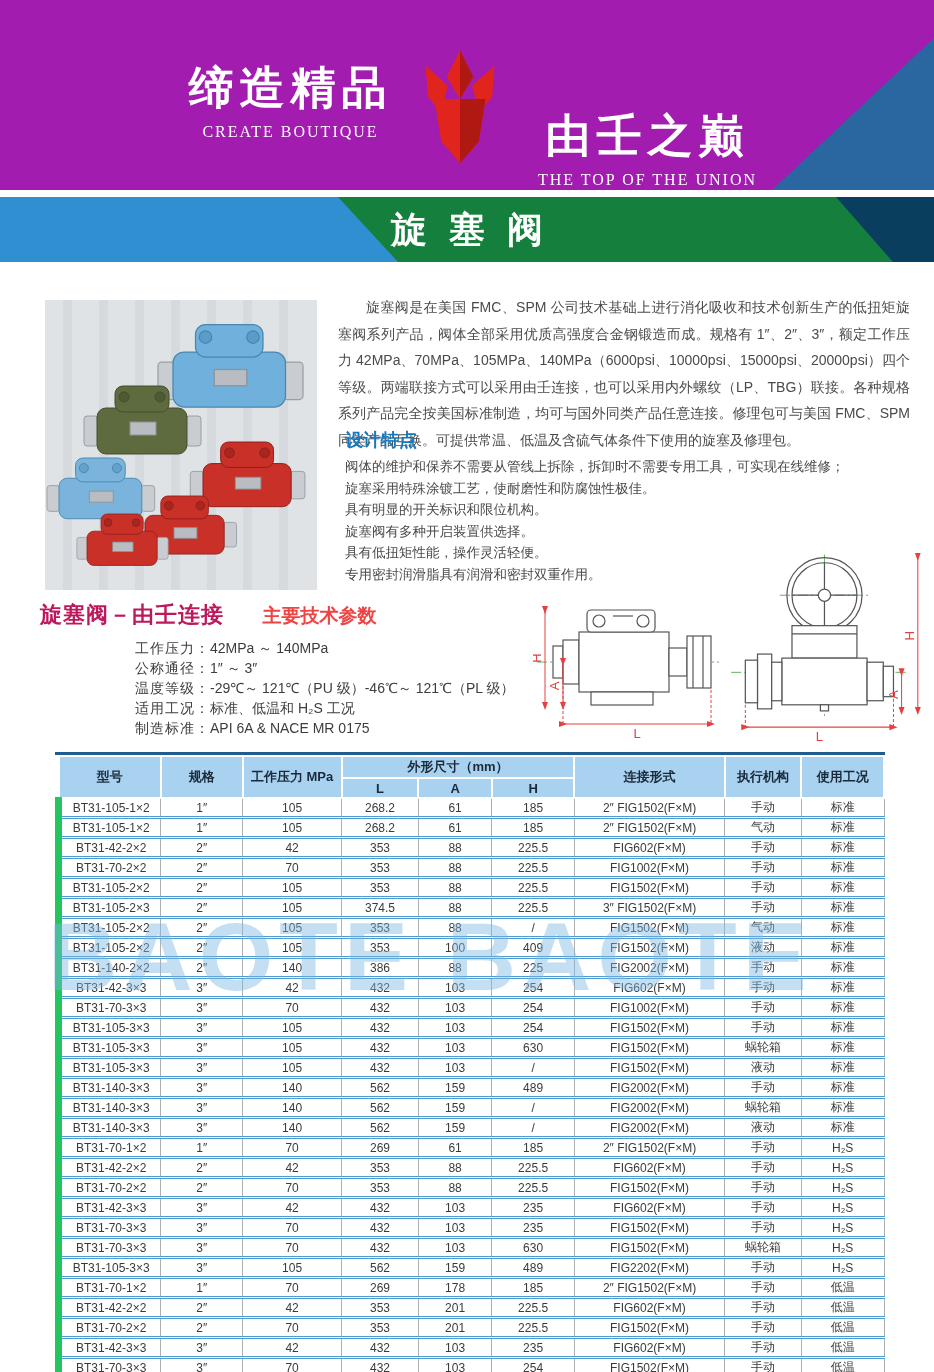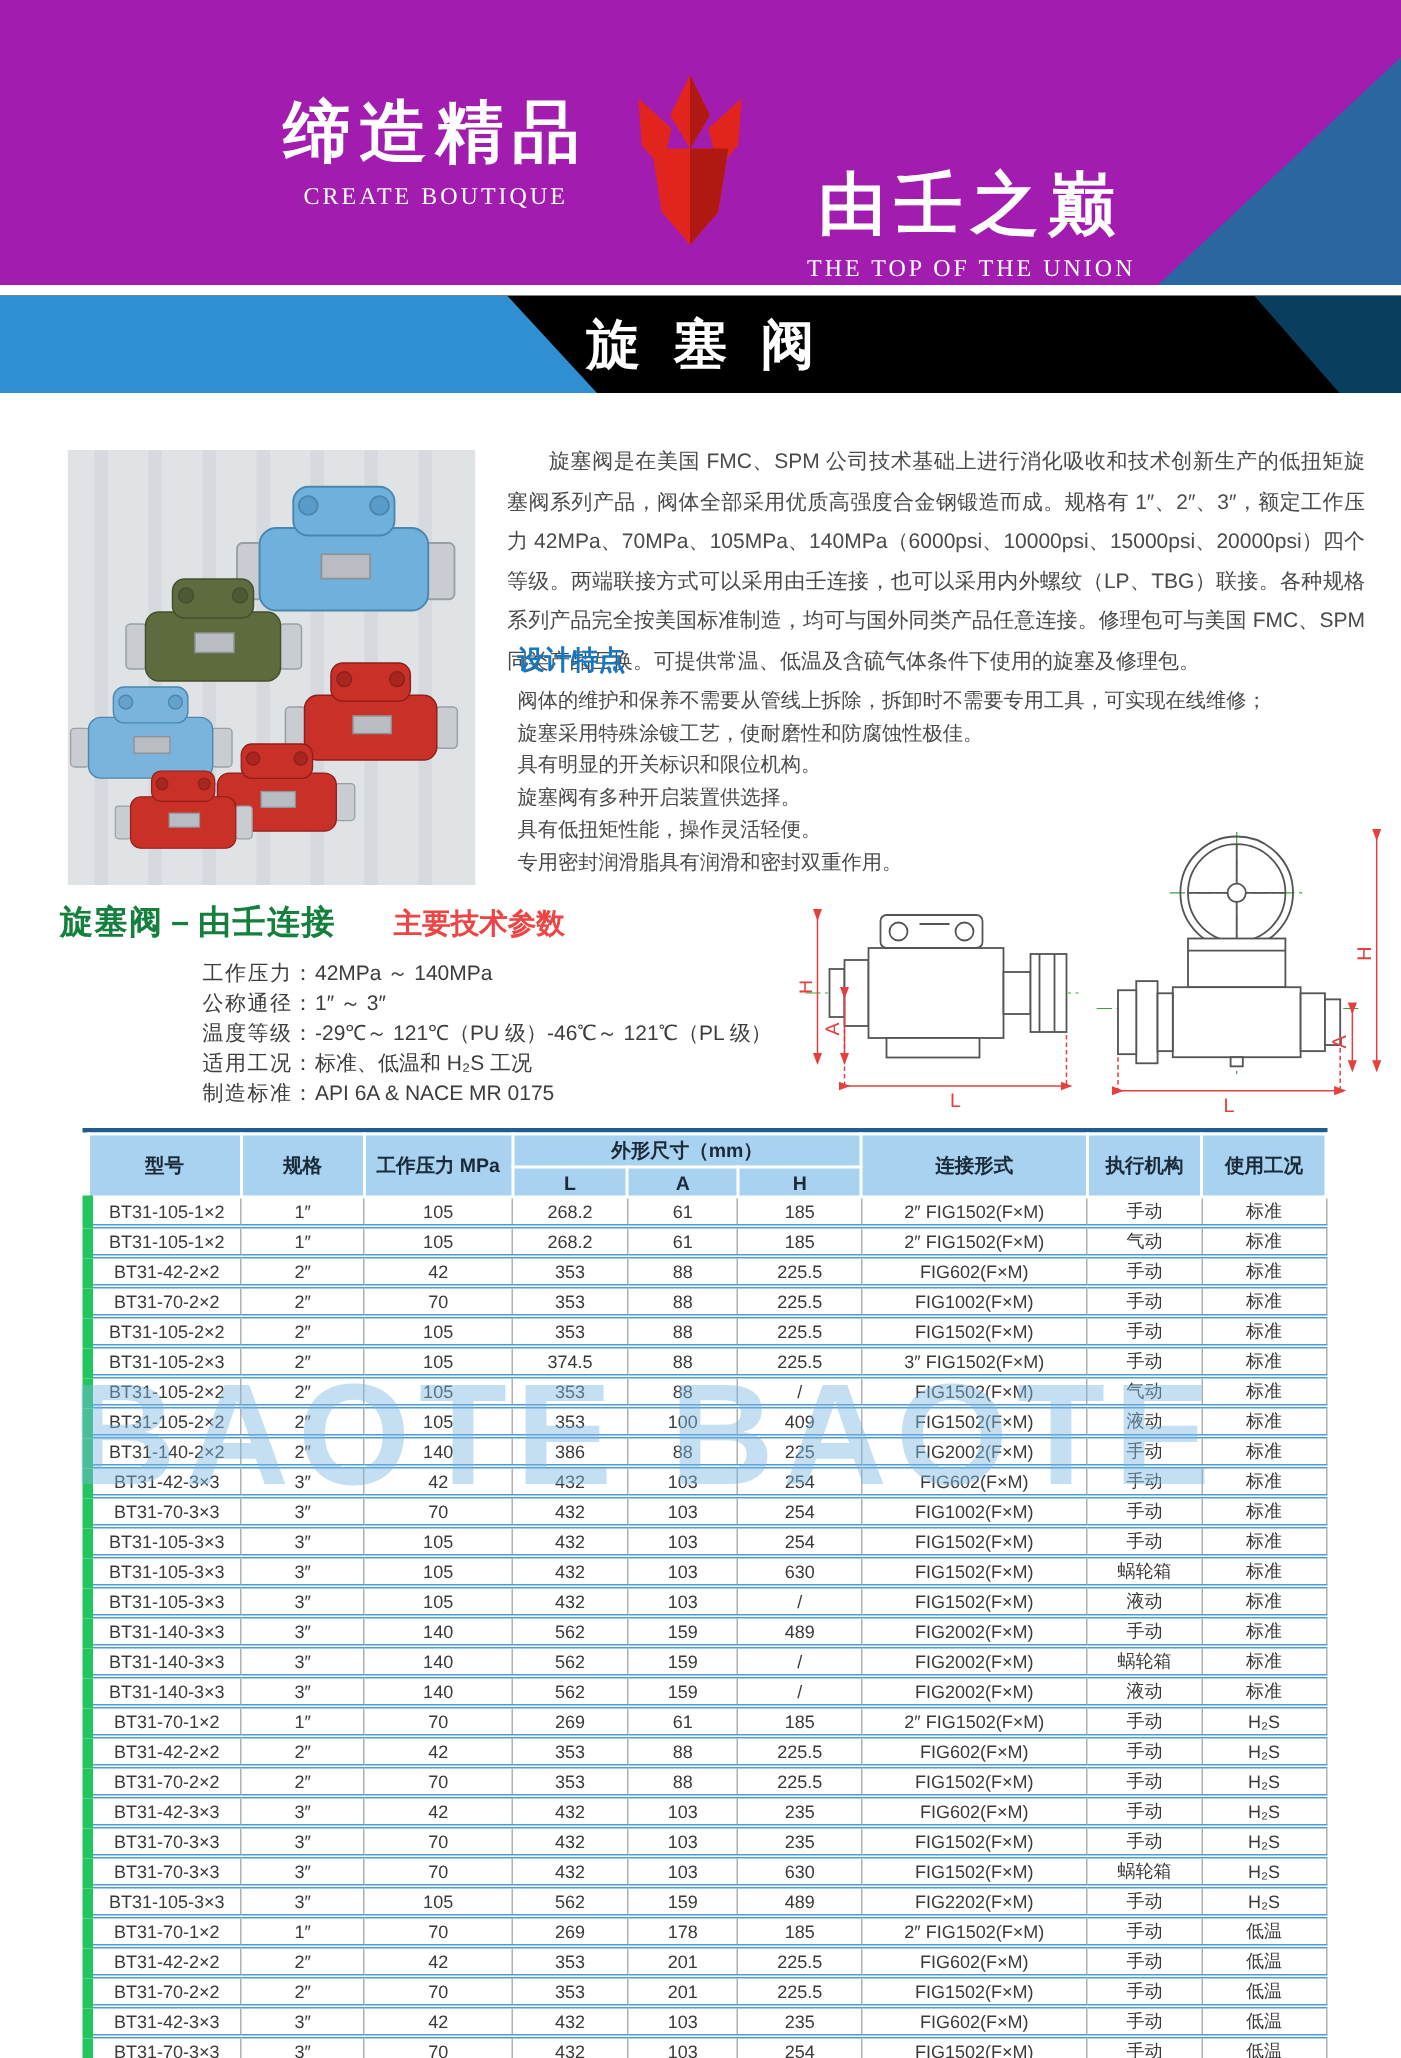--- a/index.html
+++ b/index.html
@@ -9,38 +9,38 @@
   #header{position:absolute;left:0;top:0;width:934px;height:190px;background:#a21caf;}
   #header .corner{position:absolute;right:0;top:0;width:162px;height:190px;background:#2a66a0;
         clip-path:polygon(100% 20%,100% 100%,0 100%);}
   .brand-left,.brand-right{position:absolute;text-align:center;color:#fff;}
   .brand-left{left:178px;top:62px;width:225px;}
   .brand-right{left:535px;top:62px;width:225px;margin-top:48px;}
   .brand-cn{font-family:"Liberation Serif",serif;font-weight:bold;font-size:45px;line-height:52px;letter-spacing:6px;}
   .brand-en{font-family:"Liberation Serif",serif;font-size:16px;letter-spacing:2px;margin-top:9px;}
   #crown{position:absolute;left:410px;top:48px;width:100px;height:122px;}
   
-  #banner{position:absolute;left:0;top:197px;width:934px;height:65px;background:#000000;}
+  #banner{position:absolute;left:0;top:197px;width:934px;height:65px;background:#15803d;}
   #banner .left{position:absolute;left:0;top:0;width:400px;height:65px;background:#2f8fd0;
         clip-path:polygon(0 0,338px 0,398px 100%,0 100%);}
   #banner .right{position:absolute;right:0;top:0;width:120px;height:65px;background:#0a3e5f;
         clip-path:polygon(22px 0,100% 0,100% 100%,79px 100%);}
   #banner .title{position:absolute;left:0;top:0;width:934px;height:65px;line-height:65px;
         text-align:center;color:#fff;font-size:36px;font-weight:bold;letter-spacing:22px;text-indent:22px;}
   
   #photo{position:absolute;left:45px;top:300px;width:272px;height:290px;}
   #intro{position:absolute;left:338px;top:294px;width:572px;font-size:14px;line-height:26.5px;
         text-align:justify;color:#4a4a4a;}
   #intro .para{text-indent:2em;}
   #design-title{position:absolute;left:345px;top:428px;font-size:18px;font-weight:bold;color:#1878be;}
   #features{position:absolute;left:345px;top:456px;width:600px;font-size:13.5px;line-height:21.5px;color:#4a4a4a;}
   #features div{margin:0;}
   
   #tech-head{position:absolute;left:40px;top:600px;}
-  #tech-head .t1{font-size:22px;font-weight:bold;color:#15803d;letter-spacing:1px;}
+  #tech-head .t1{font-size:22px;font-weight:bold;color:#be185d;letter-spacing:1px;}
   #tech-head .t2{font-size:19px;font-weight:bold;color:#ef4444;margin-left:34px;}
   #params{position:absolute;left:135px;top:638px;font-size:14px;line-height:20px;color:#3d3d3d;}
   #params .row{white-space:nowrap;}
   #params .lab{letter-spacing:1px;}
   #drawing{position:absolute;left:533px;top:550px;width:398px;height:198px;display:flex;}
   
   #table-wrap{position:absolute;left:55px;top:752px;width:830px;border-top:3px solid #1f5c8f;
         border-bottom:3px solid #1f5c8f;}
   table{border-collapse:collapse;width:830px;table-layout:fixed;}
   thead th{background:#a8d2ef;color:#1b2a3a;font-size:13px;font-weight:bold;

